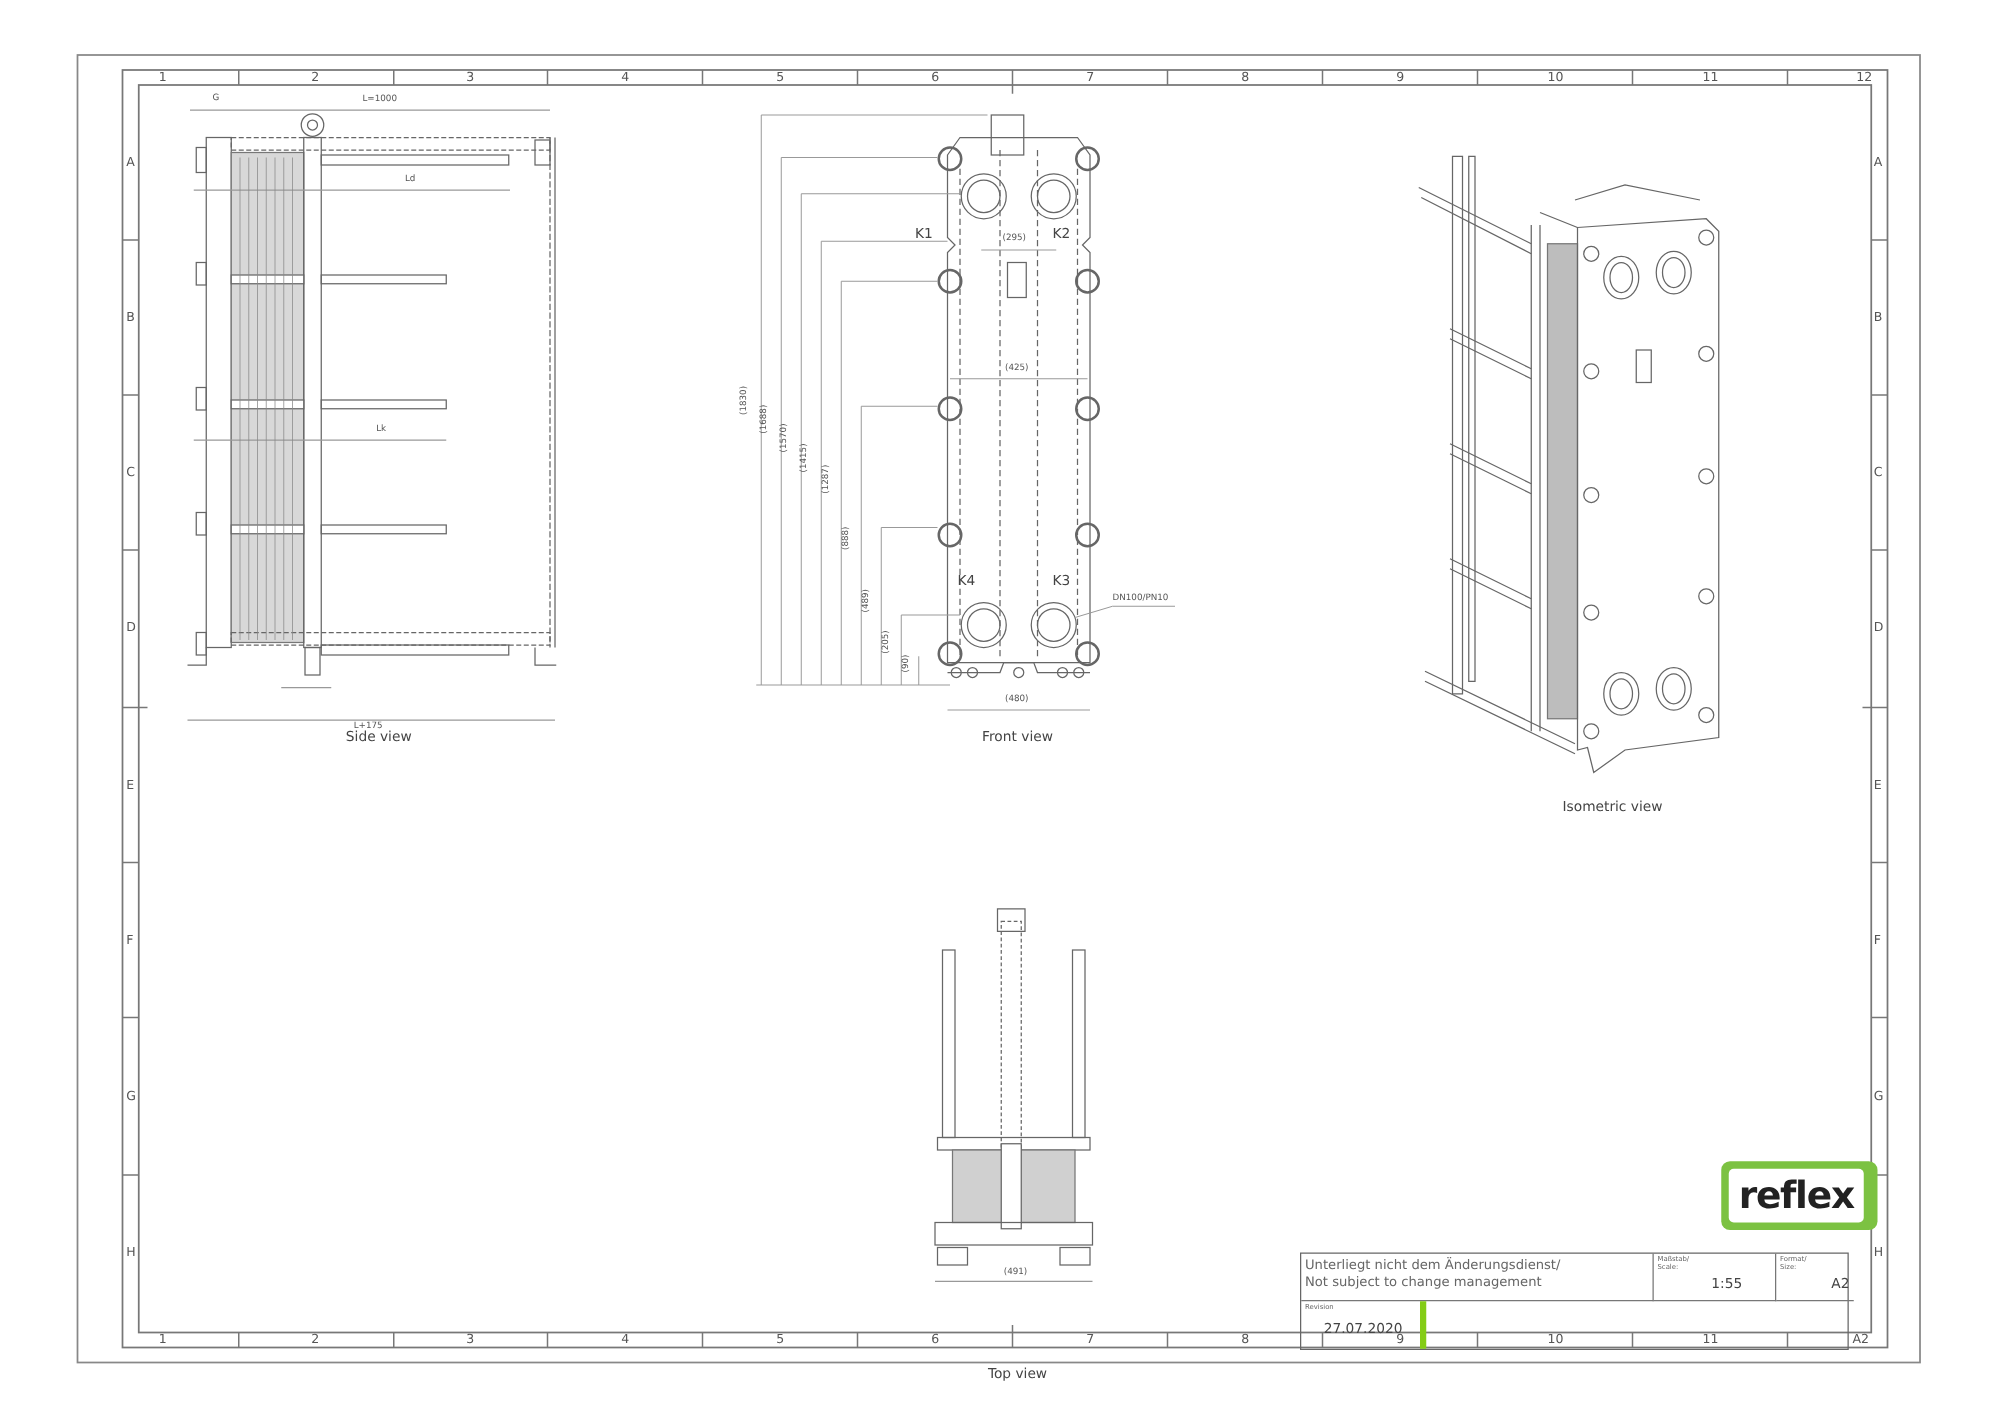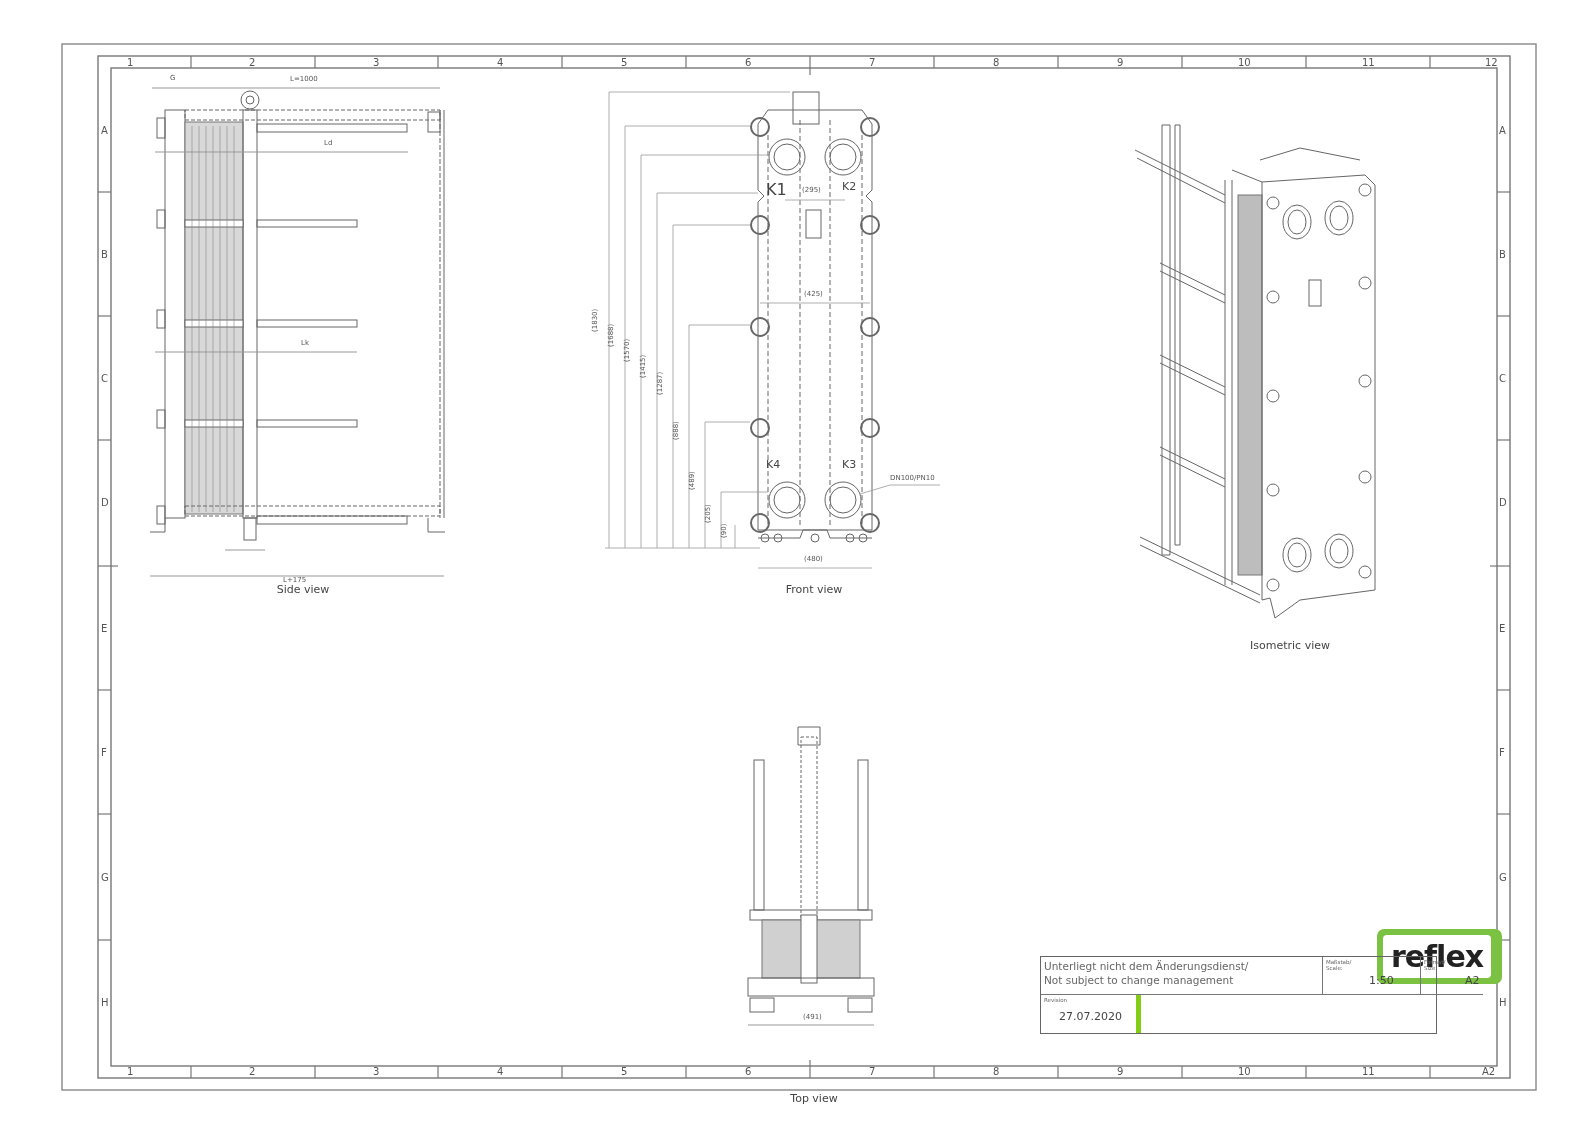--- a/index.html
+++ b/index.html
@@ -2,21 +2,21 @@
 <html><head>
 <meta charset="utf-8">
 <style>
   html,body{margin:0;padding:0;background:#fff;}
   body{width:1594px;height:1129px;position:relative;overflow:hidden;font-family:"DejaVu Sans",sans-serif;}
   #sheet{position:absolute;left:0;top:0;width:1594px;height:1129px;}
   .lbl{position:absolute;font-family:"DejaVu Sans",sans-serif;color:#444;font-size:11px;white-space:nowrap;transform:translateX(-50%);}
   .zone{position:absolute;font-size:10px;color:#555;font-family:"DejaVu Sans",sans-serif;}
   .dim{position:absolute;font-size:7px;color:#555;white-space:nowrap;}
   .vdim{position:absolute;font-size:7px;color:#555;white-space:nowrap;transform:rotate(-90deg);transform-origin:left top;}
-  #titleblock{position:absolute;left:1040px;top:956px;width:397px;height:78px;border:1.5px solid #666;box-sizing:border-box;font-family:"DejaVu Sans",sans-serif;color:#555;}
+  #titleblock{position:absolute;left:1040px;top:1002px;width:439px;height:78px;border:1.5px solid #666;box-sizing:border-box;font-family:"DejaVu Sans",sans-serif;color:#555;}
   .tb-cell{position:absolute;box-sizing:border-box;}
   .tb-note{font-size:10.5px;line-height:14px;color:#666;}
   .tb-small{font-size:5.5px;color:#666;line-height:6px;}
   .tb-val{font-size:11px;color:#444;}
   #logo{position:absolute;left:1377px;top:929px;width:125px;height:55px;background:#7cc242;border-radius:7px;}
   #logo-inner{position:absolute;left:6px;top:6px;width:108px;height:43px;background:#fff;border-radius:4px;display:flex;align-items:center;justify-content:center;}
   #logo-text{font-family:"DejaVu Sans",sans-serif;font-weight:bold;font-size:30px;color:#222;letter-spacing:-1px;}
 </style>
 </head>
 <body>
@@ -278,21 +278,21 @@
 <span class="vdim" style="left:623px;top:362px">(1570)</span>
 <span class="vdim" style="left:639px;top:378px">(1415)</span>
 <span class="vdim" style="left:656px;top:395px">(1287)</span>
 <span class="vdim" style="left:672px;top:440px">(888)</span>
 <span class="vdim" style="left:688px;top:490px">(489)</span>
 <span class="vdim" style="left:704px;top:523px">(205)</span>
 <span class="vdim" style="left:720px;top:538px">(90)</span>
 <span class="dim" style="left:802px;top:186px">(295)</span>
 <span class="dim" style="left:804px;top:290px">(425)</span>
 <span class="dim" style="left:804px;top:555px">(480)</span>
-<span class="lbl" style="left:766px;top:180px;font-size:16px;transform:none">K1</span>
+<span class="lbl" style="left:732px;top:180px;font-size:11px;transform:none">K1</span>
 <span class="lbl" style="left:842px;top:180px;font-size:11px;transform:none">K2</span>
 <span class="lbl" style="left:766px;top:458px;font-size:11px;transform:none">K4</span>
 <span class="lbl" style="left:842px;top:458px;font-size:11px;transform:none">K3</span>
 <span class="dim" style="left:890px;top:474px">DN100/PN10</span>
 <span class="lbl" style="left:814px;top:583px">Front view</span>
 
 
 <span class="lbl" style="left:1290px;top:639px">Isometric view</span>
 
 
@@ -308,21 +308,21 @@
 
 
 <div id="titleblock">
   <div class="tb-cell" style="left:0;top:0;width:282px;height:38px;border-right:1px solid #777;border-bottom:1px solid #777;padding:2px 3px;">
     <div class="tb-note">Unterliegt nicht dem Änderungsdienst/</div>
     <div class="tb-note">Not subject to change management</div>
   </div>
   <div class="tb-cell" style="left:282px;top:0;width:98px;height:38px;border-right:1px solid #777;border-bottom:1px solid #777;padding:2px 3px;">
     <div class="tb-small">Maßstab/</div>
     <div class="tb-small">Scale:</div>
-    <div class="tb-val" style="position:absolute;left:46px;top:17px">1:50</div>
+    <div class="tb-val" style="position:absolute;left:46px;top:17px">1:55</div>
   </div>
   <div class="tb-cell" style="left:380px;top:0;width:62px;height:38px;border-bottom:1px solid #777;padding:2px 3px;">
     <div class="tb-small">Format/</div>
     <div class="tb-small">Size:</div>
     <div class="tb-val" style="position:absolute;left:44px;top:17px">A2</div>
   </div>
   <div class="tb-cell" style="left:0;top:38px;width:100px;height:38px;border-right:5px solid #84cc16;padding:2px 3px;">
     <div class="tb-small">Revision</div>
     <div class="tb-val" style="position:absolute;left:18px;top:15px">27.07.2020</div>
   </div>

